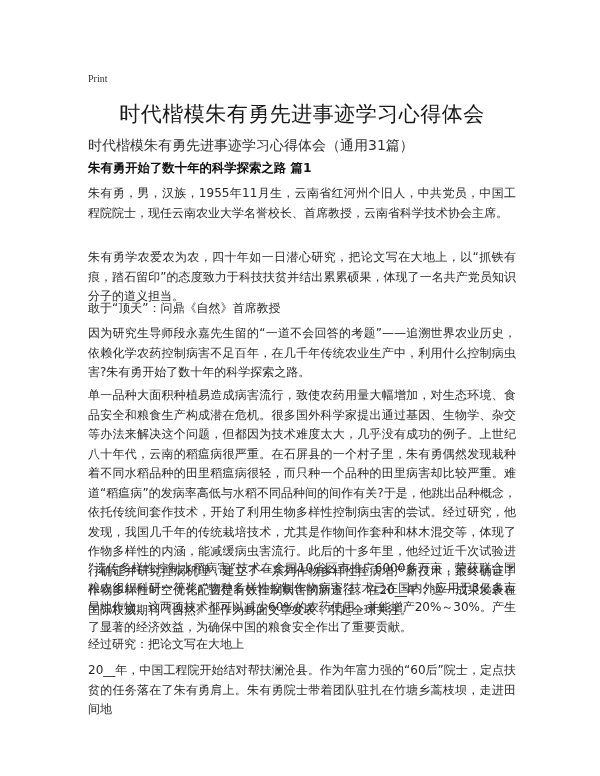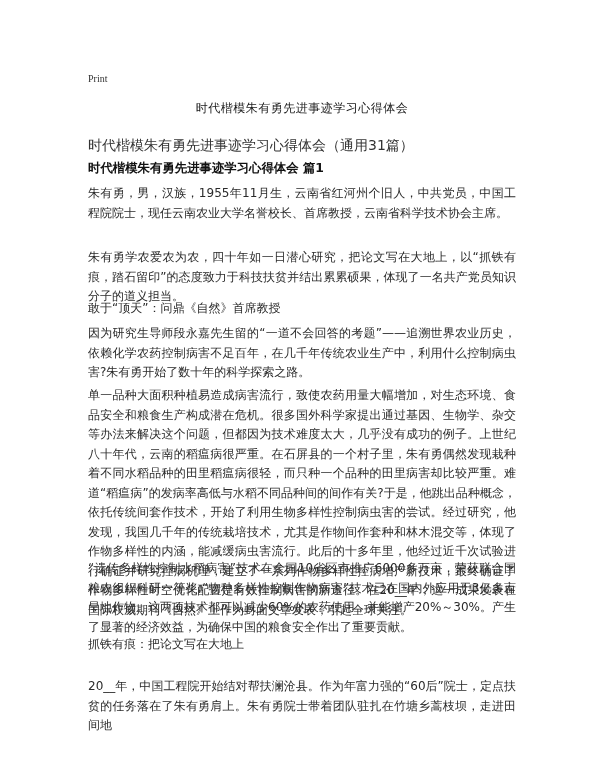--- a/index.html
+++ b/index.html
@@ -1,42 +1,42 @@
 <!DOCTYPE html>
 <html><head>
 <meta charset="utf-8">
 <style>
   html, body { margin: 0; padding: 0; background: #ffffff; }
   body { width: 600px; height: 776px; overflow: hidden; position: relative;
          font-family: "DejaVu Sans", "Liberation Sans", sans-serif; color: #222; }
   .page { position: absolute; left: 88px; top: 0; width: 426px; }
   .print { position: absolute; top: 73px; left: 0; font-family: "Liberation Serif", serif; font-size: 10px; color: #333; }
-  .title { position: absolute; top: 100px; left: -2px; width: 432px; text-align: center; font-size: 12px; color: #1a1a1a; letter-spacing: 0.5px; font-family: Liberation Mono, monospace; }
+  .title { position: absolute; top: 100px; left: -2px; width: 432px; text-align: center; font-size: 21px; color: #1a1a1a; letter-spacing: 0.5px; font-family: Liberation Mono, monospace; }
   .subtitle { position: absolute; top: 137px; left: 0; font-size: 14px; color: #333; }
   .section-head { position: absolute; top: 160px; left: 0; font-size: 12.4px; font-weight: bold; color: #111; }
   .body-text { position: absolute; left: 0; width: 428px; font-size: 12px; line-height: 19.5px; color: #2a2a2a; text-align: justify; word-break: break-all; }
   .p1 { top: 184px; }
   .p2 { top: 248px; }
   .h2 { top: 299px; }
   .p3 { top: 324px; }
   .p4 { top: 386px; }
   .p5 { top: 559px; }
   .h3 { top: 635px; }
-  .p6 { top: 661px; margin-top: 16px; }
+  .p6 { top: 661px; }
 </style>
 </head>
 <body>
 
 <div class="page">
   <div class="print">Print</div>
   <div class="title">时代楷模朱有勇先进事迹学习心得体会</div>
   <div class="subtitle">时代楷模朱有勇先进事迹学习心得体会（通用31篇）</div>
-  <div class="section-head">时代楷模朱有勇先进事迹学习心得体会 篇1</div>
+  <div class="section-head">朱有勇开始了数十年的科学探索之路 篇1</div>
 
   <div class="body-text p1">朱有勇，男，汉族，1955年11月生，云南省红河州个旧人，中共党员，中国工程院院士，现任云南农业大学名誉校长、首席教授，云南省科学技术协会主席。</div>
   <div class="body-text p2">朱有勇学农爱农为农，四十年如一日潜心研究，把论文写在大地上，以“抓铁有痕，踏石留印”的态度致力于科技扶贫并结出累累硕果，体现了一名共产党员知识分子的道义担当。</div>
   <div class="body-text h2">敢于“顶天”：问鼎《自然》首席教授</div>
   <div class="body-text p3">因为研究生导师段永嘉先生留的“一道不会回答的考题”——追溯世界农业历史，依赖化学农药控制病害不足百年，在几千年传统农业生产中，利用什么控制病虫害?朱有勇开始了数十年的科学探索之路。</div>
   <div class="body-text p4">单一品种大面积种植易造成病害流行，致使农药用量大幅增加，对生态环境、食品安全和粮食生产构成潜在危机。很多国外科学家提出通过基因、生物学、杂交等办法来解决这个问题，但都因为技术难度太大，几乎没有成功的例子。上世纪八十年代，云南的稻瘟病很严重。在石屏县的一个村子里，朱有勇偶然发现栽种着不同水稻品种的田里稻瘟病很轻，而只种一个品种的田里病害却比较严重。难道“稻瘟病”的发病率高低与水稻不同品种间的间作有关?于是，他跳出品种概念，依托传统间套作技术，开始了利用生物多样性控制病虫害的尝试。经过研究，他发现，我国几千年的传统栽培技术，尤其是作物间作套种和林木混交等，体现了作物多样性的内涵，能减缓病虫害流行。此后的十多年里，他经过近千次试验进行确证并研究控病机理，建立了一系列作物多样性控病增产新技术，最终确证了作物多样性时空优化配置是有效控制病害的新途径。在20__年，这一成果发表在国际权威期刊《自然》上作为封面文章发表，引起全球关注。</div>
   <div class="body-text p5">“遗传多样性控制水稻病害”技术在全国10省区市推广6000多万亩，荣获联合国粮农组织科研一等奖;“物种多样性控制作物病害”技术已在国内外应用于3亿多亩旱地作物。这两项技术都可以减少60%的农药使用，并能增产20%～30%。产生了显著的经济效益，为确保中国的粮食安全作出了重要贡献。</div>
-  <div class="body-text h3">抓铁有痕：把论文写在大地上</div>
+  <div class="body-text h3">经过研究：把论文写在大地上</div>
   <div class="body-text p6">20__年，中国工程院开始结对帮扶澜沧县。作为年富力强的“60后”院士，定点扶贫的任务落在了朱有勇肩上。朱有勇院士带着团队驻扎在竹塘乡蒿枝坝，走进田间地</div>
 </div>
 
 </body></html>

